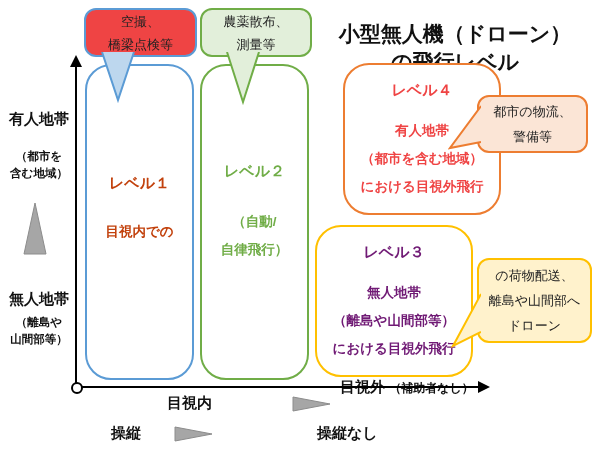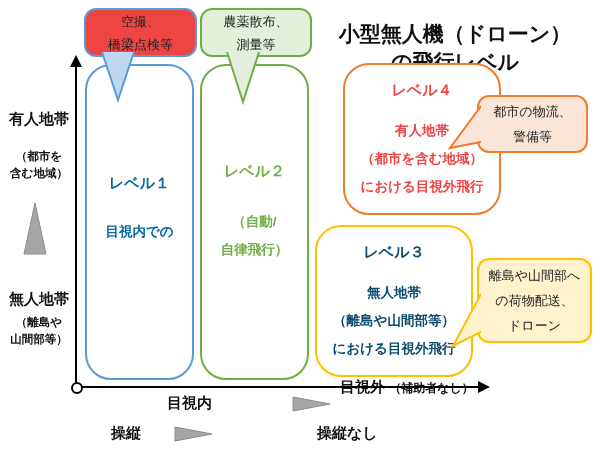--- a/index.html
+++ b/index.html
@@ -15,24 +15,24 @@
   .bubble{position:absolute;border-radius:12px;border:2px solid;
     display:flex;flex-direction:column;justify-content:center;align-items:center;
     font-size:13px;line-height:23px;color:#222;text-align:center;z-index:6;}
   #callout-aerial{left:84px;top:8px;width:109px;height:45px;background:#ef4444;border-color:#5B9BD5;}
   #callout-agriculture{left:200px;top:8px;width:108px;height:45px;background:#E2EFDA;border-color:#70AD47;}
   #callout-city{left:477px;top:95px;width:107px;height:54px;background:#FBE5D6;border-color:#ED7D31;line-height:25px;}
   #callout-island{left:477px;top:258px;width:111px;height:81px;background:#FFF2CC;border-color:#FFC000;line-height:25px;}
   .tail{position:absolute;z-index:7;}
   
   .level-box{position:absolute;background:#fff;border:2px solid;border-radius:26px;z-index:3;text-align:center;}
-  #level1-box{left:85px;top:64px;width:105px;height:312px;border-color:#5B9BD5;color:#0369a1;}
+  #level1-box{left:85px;top:64px;width:105px;height:312px;border-color:#5B9BD5;color:#c2410c;}
   #level2-box{left:200px;top:64px;width:105px;height:312px;border-color:#70AD47;color:#70AD47;}
   #level4-box{left:315px;top:63px;width:154px;height:148px;border-color:#ED7D31;color:#ef4444;margin-left:28px;}
-  #level3-box{left:315px;top:225px;width:154px;height:148px;border-color:#FFC000;color:#0c4a6e;}
+  #level3-box{left:315px;top:225px;width:154px;height:148px;border-color:#FFC000;color:#701a75;}
   .level-title{position:absolute;width:100%;font-size:15px;font-weight:bold;}
   .level-desc{position:absolute;width:100%;font-size:13.5px;font-weight:bold;line-height:28px;}
   #level1-box .level-title{top:108px;} #level1-box .level-desc{top:152px;}
   #level2-box .level-title{top:96px;}  #level2-box .level-desc{top:142px;}
   #level4-box .level-title{top:16px;}  #level4-box .level-desc{top:52px;}
   #level3-box .level-title{top:16px;}  #level3-box .level-desc{top:52px;}
   
   #y-axis-line{left:75px;top:66px;width:2px;height:321px;background:#000;z-index:2;}
   #y-axis-arrowhead{left:70px;top:55px;width:0;height:0;border-left:6px solid transparent;
     border-right:6px solid transparent;border-bottom:12px solid #000;z-index:2;}
@@ -133,22 +133,22 @@
   <div class="bubble" id="callout-city">
     <div>都市の物流、</div>
     <div>警備等</div>
   </div>
   <svg class="tail" style="left:448px;top:104px;" width="33" height="46">
     <polygon points="33,2 33,38 2,44" fill="#FBE5D6"></polygon>
     <path d="M33,2 L2,44 L33,38" fill="none" stroke="#ED7D31" stroke-width="2"></path>
   </svg>
 
   <div class="bubble" id="callout-island">
+    <div>の荷物配送、</div>
     <div>離島や山間部へ</div>
-    <div>の荷物配送、</div>
     <div>ドローン</div>
 
   </div>
   <svg class="tail" style="left:451px;top:292px;" width="30" height="57">
     <polygon points="30,2 30,40 2,54" fill="#FFF2CC"></polygon>
     <path d="M30,2 L2,54 L30,40" fill="none" stroke="#FFC000" stroke-width="2"></path>
   </svg>
 
   <div class="abs axis-big" id="visual-label">目視内</div>
   <svg class="abs" style="left:292px;top:396px;" width="40" height="16">

